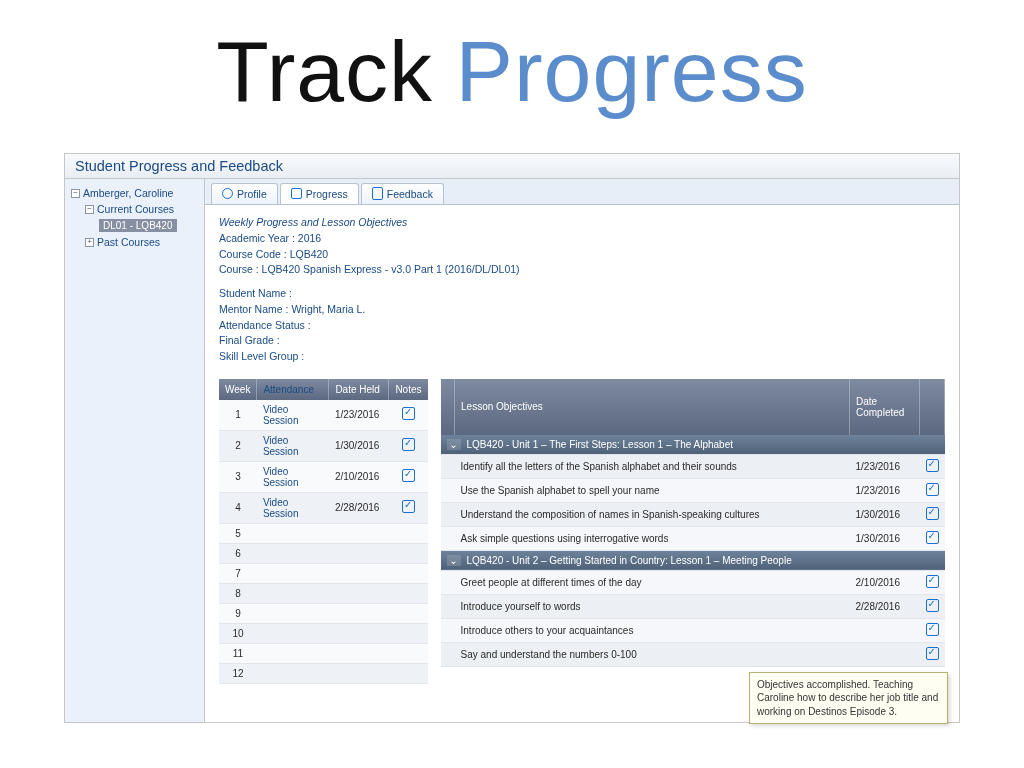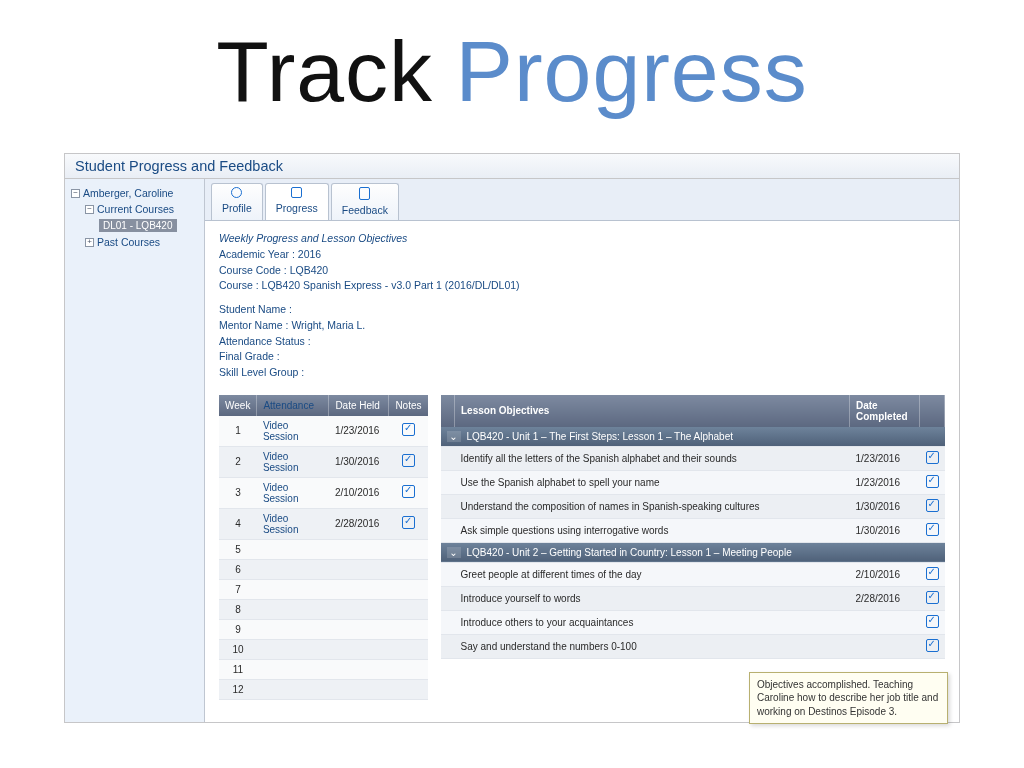--- a/index.html
+++ b/index.html
@@ -16,21 +16,21 @@
   .sidebar { width:140px; background:#eaf1fa; border-right:1px solid #bfc6d1; padding:6px 4px; }
   .tree { font-size:10.5px; color:#1a4b84; }
   .tree-item { padding:2px 2px; display:flex; align-items:center; gap:3px; cursor:default; }
   .tree-item.child { margin-left:14px; }
   .tree-item.gchild { margin-left:28px; }
   .exp { width:9px; height:9px; border:1px solid #8a95a5; display:inline-flex; align-items:center; justify-content:center; font-size:8px; line-height:0; color:#4a5568; background:#fff; }
   .tree-leaf-sel { background:#8790a0; color:#fff; padding:1px 4px; font-size:10px; }
 
   .main { flex:1; display:flex; flex-direction:column; overflow:hidden; }
   .tabs { display:flex; gap:2px; padding:4px 6px 0; background:#e8eef7; border-bottom:1px solid #b8c2d0; }
-  .tab { display:flex; align-items:center; gap:4px; padding:3px 10px 4px; border:1px solid #b8c2d0; border-bottom:none; background:linear-gradient(#fefefe,#eef3fa); border-radius:3px 3px 0 0; font-size:10.5px; color:#1a4b84;flex-direction:column; }
+  .tab { display:flex; align-items:center; gap:4px; padding:3px 10px 4px; border:1px solid #b8c2d0; border-bottom:none; background:linear-gradient(#fefefe,#eef3fa); border-radius:3px 3px 0 0; font-size:10.5px; color:#1a4b84; }
   .tab.active { background:#fff; }
   .tab-icon { width:11px; height:11px; border:1.5px solid #1a6fd1; border-radius:50%; }
   .tab-icon.prog { border-radius:2px; border-color:#1a6fd1; position:relative; }
   .tab-icon.feed { width:11px; height:13px; border:1.5px solid #1a6fd1; border-radius:2px; }
 
   .content { flex:1; padding:10px 14px; overflow:hidden; }
   .info-block { font-size:10.5px; color:#1a4b84; line-height:1.5; margin-bottom:14px; }
   .info-title { font-weight:normal; font-style:italic; }
 
   .tables-row { display:flex; gap:12px; }
@@ -43,21 +43,21 @@
   .tbl .wk { text-align:center; width:30px; }
   .tbl .att { width:72px; color:#1a4b84; }
   .tbl .dh { width:60px; }
   .tbl .nt { width:26px; text-align:center; }
 
   .notes-icon { display:inline-block; width:13px; height:13px; border:1.5px solid #1a6fd1; border-radius:2px; position:relative; }
   .notes-icon::after { content:"✓"; position:absolute; top:-2px; left:1px; font-size:10px; color:#1a6fd1; }
 
   .obj-wrap { flex:1; }
   .obj-tbl { width:100%; border-collapse:collapse; font-size:10px; }
-  .obj-tbl th { background:linear-gradient(#7d8aa0,#5c6880); color:#fff; font-weight:bold; padding:5px 6px; text-align:left; border-right:1px solid rgba(255,255,255,.3); }
+  .obj-tbl th { background:linear-gradient(#7d8aa0,#5c6880); color:#fff; font-weight:normal; padding:17px 6px; text-align:left; border-right:1px solid rgba(255,255,255,.3); }
   .obj-tbl td { padding:4px 6px; border-bottom:1px solid #e2e6ec; background:#f5f7fa; }
   .obj-tbl tr.obj-row:nth-child(even) td { background:#eceff3; }
   .unit-hdr td { background:linear-gradient(#6e839b,#4f6179) !important; color:#fff; font-size:10px; padding:4px 6px; }
   .unit-exp { display:inline-block; width:14px; text-align:center; background:rgba(255,255,255,.15); margin-right:6px; cursor:pointer; }
   .dc { width:70px; }
   .chk { width:20px; text-align:center; }
 
   .tooltip { position:absolute; right:76px; bottom:44px; width:199px; background:#fffef2; border:1px solid #b8b070; padding:5px 7px; font-size:10px; color:#333; box-shadow:2px 2px 4px rgba(0,0,0,.15); line-height:1.35; }
 </style>
 </head>

